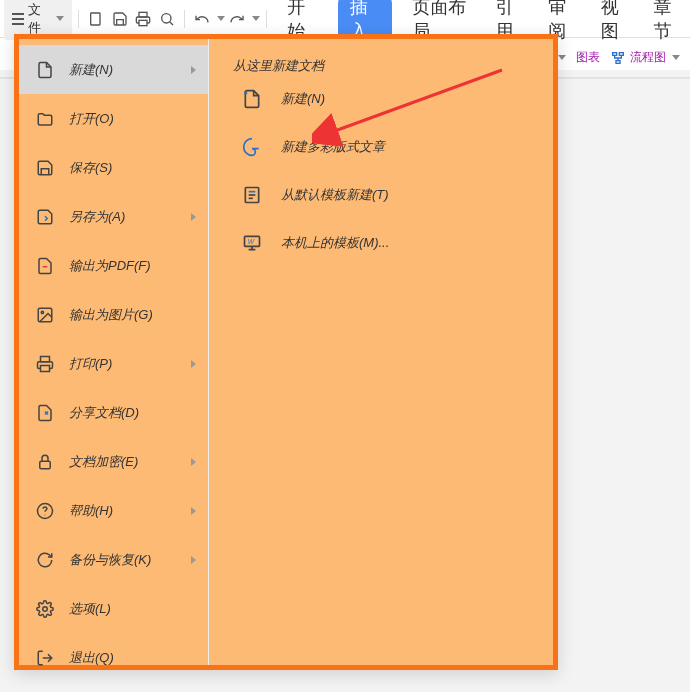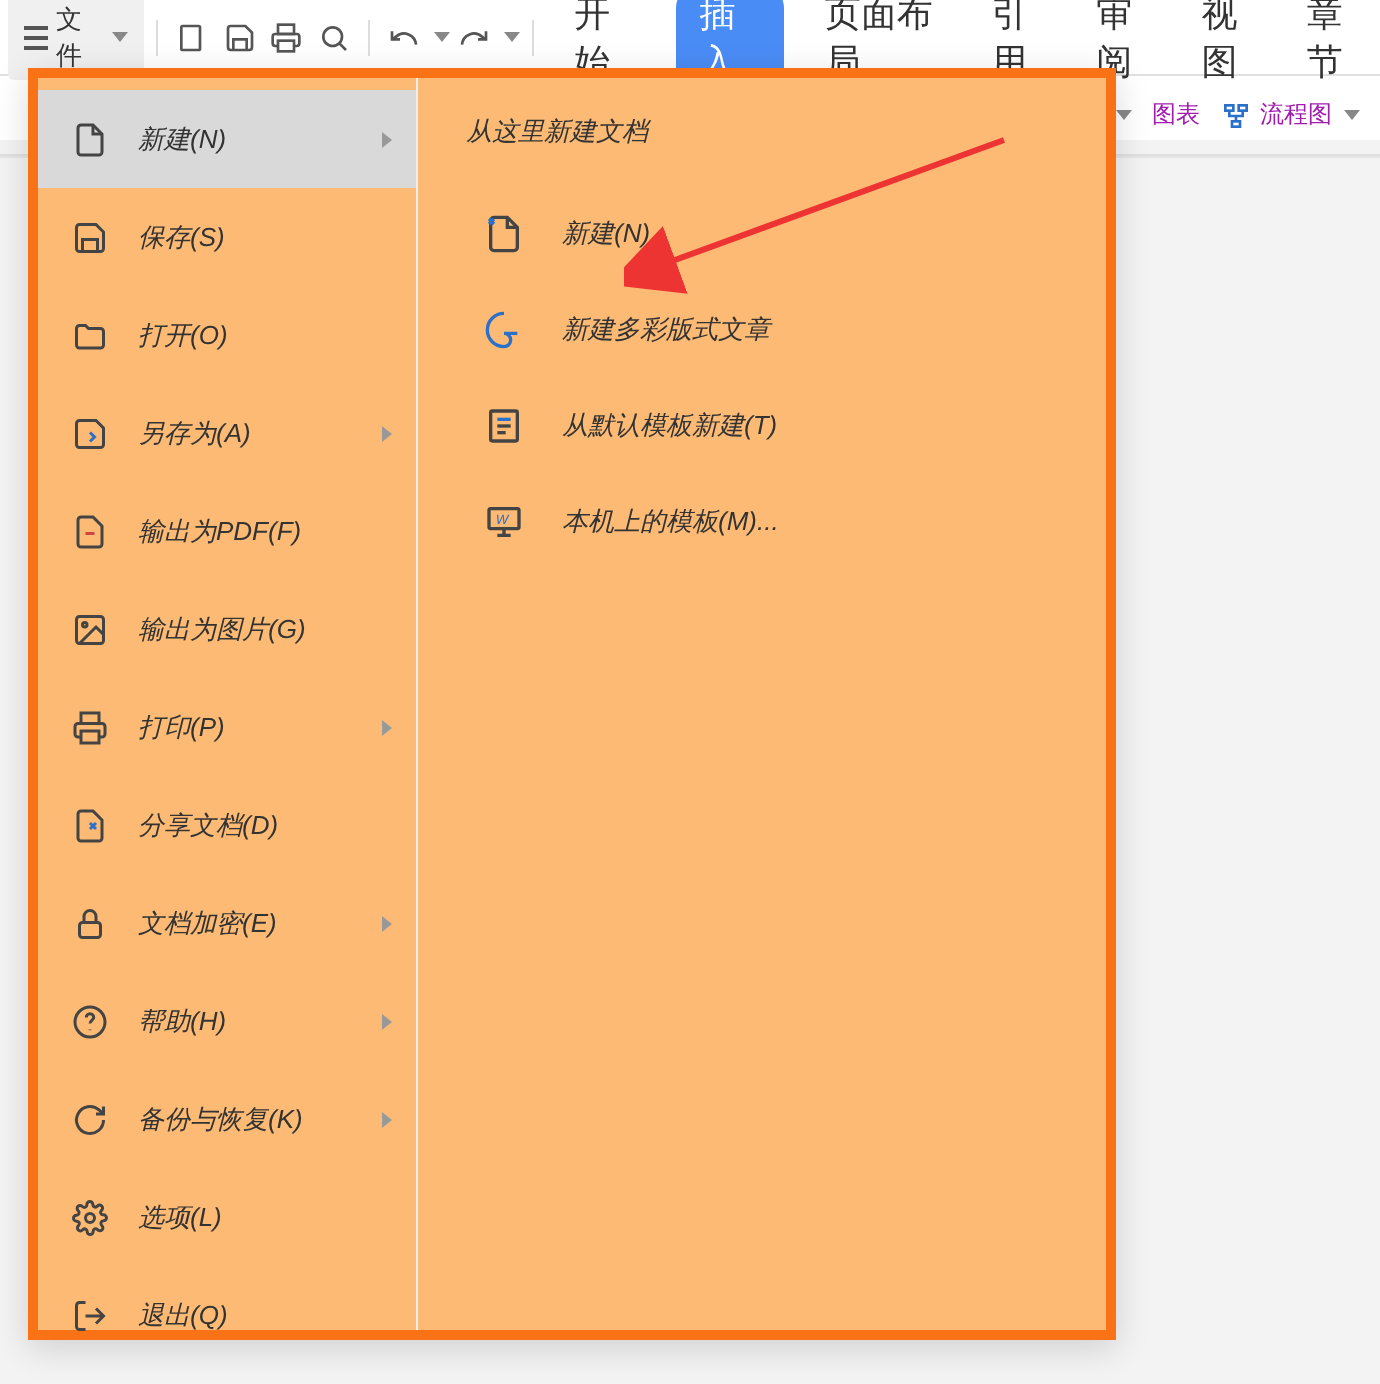--- a/index.html
+++ b/index.html
@@ -119,21 +119,20 @@
       border-bottom: 4px solid transparent;
       border-left: 5px solid #999;
     }
     .menu-right {
       flex: 1;
       padding: 18px 24px;
     }
     .menu-right-title {
       font-size: 13px;
       color: #333;
-      margin-bottom: 18px;
     }
     .sub-menu-item {
       display: flex;
       align-items: center;
       height: 48px;
       cursor: pointer;
       padding: 0 8px;
     }
     .sub-menu-item .mi-icon {
       width: 22px; height: 22px;
@@ -262,33 +261,33 @@
             <path d="M14 2H6a2 2 0 00-2 2v16a2 2 0 002 2h12a2 2 0 002-2V8z"></path>
             <polyline points="14 2 14 8 20 8"></polyline>
           </svg>
       </div>
       <span>新建(N)</span>
       <div class="chev"></div>
     </div>
     <div class="menu-item">
       <div class="mi-icon">
         <svg viewBox="0 0 24 24" fill="none" stroke="currentColor" stroke-width="2">
+            <path d="M3 7a2 2 0 012-2h4l2 2h8a2 2 0 012 2v9a2 2 0 01-2 2H5a2 2 0 01-2-2z"></path>
+          </svg>
+      </div>
+      <span>打开(O)</span>
+    </div>
+    <div class="menu-item">
+      <div class="mi-icon">
+        <svg viewBox="0 0 24 24" fill="none" stroke="currentColor" stroke-width="2">
             <path d="M19 21H5a2 2 0 01-2-2V5a2 2 0 012-2h11l5 5v11a2 2 0 01-2 2z"></path>
             <polyline points="17 21 17 13 7 13 7 21"></polyline>
           </svg>
       </div>
       <span>保存(S)</span>
-    </div>
-    <div class="menu-item">
-      <div class="mi-icon">
-        <svg viewBox="0 0 24 24" fill="none" stroke="currentColor" stroke-width="2">
-            <path d="M3 7a2 2 0 012-2h4l2 2h8a2 2 0 012 2v9a2 2 0 01-2 2H5a2 2 0 01-2-2z"></path>
-          </svg>
-      </div>
-      <span>打开(O)</span>
     </div>
     <div class="menu-item">
       <div class="mi-icon">
         <svg viewBox="0 0 24 24" fill="none" stroke="currentColor" stroke-width="2">
             <path d="M19 21H5a2 2 0 01-2-2V5a2 2 0 012-2h11l5 5v11a2 2 0 01-2 2z"></path>
             <path d="M12 17l3-3-3-3" stroke="#2b70c9"></path>
           </svg>
       </div>
       <span>另存为(A)</span>
       <div class="chev"></div>

